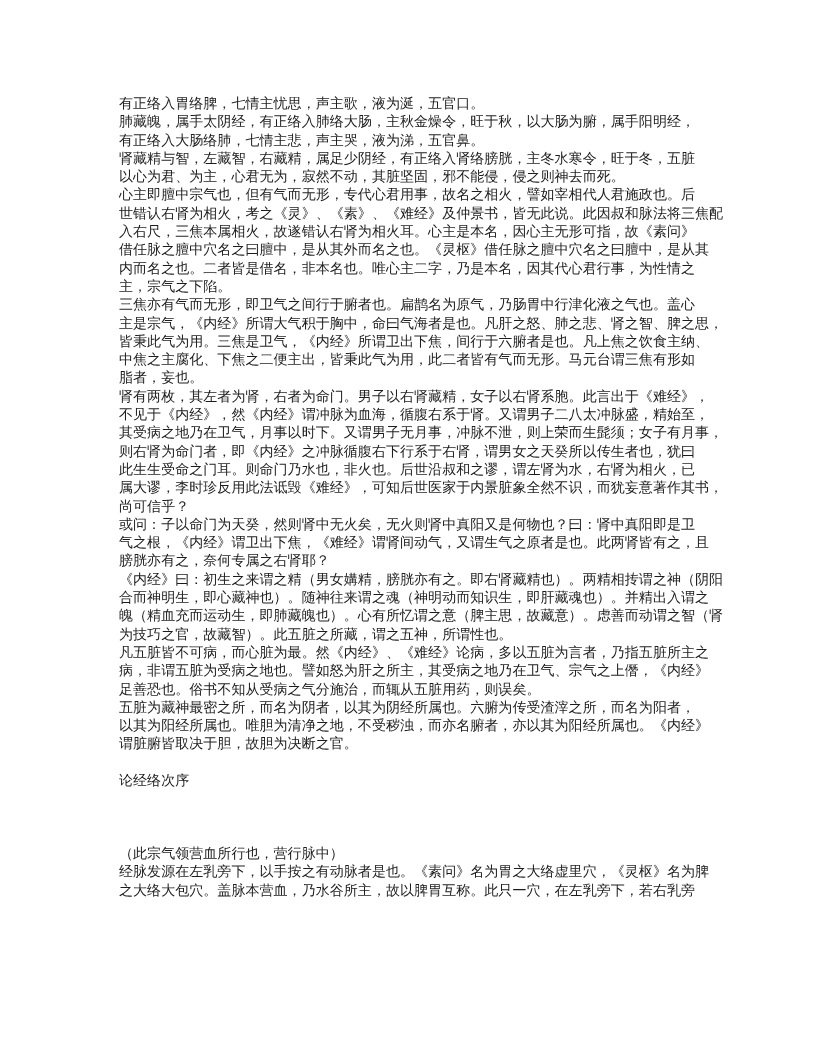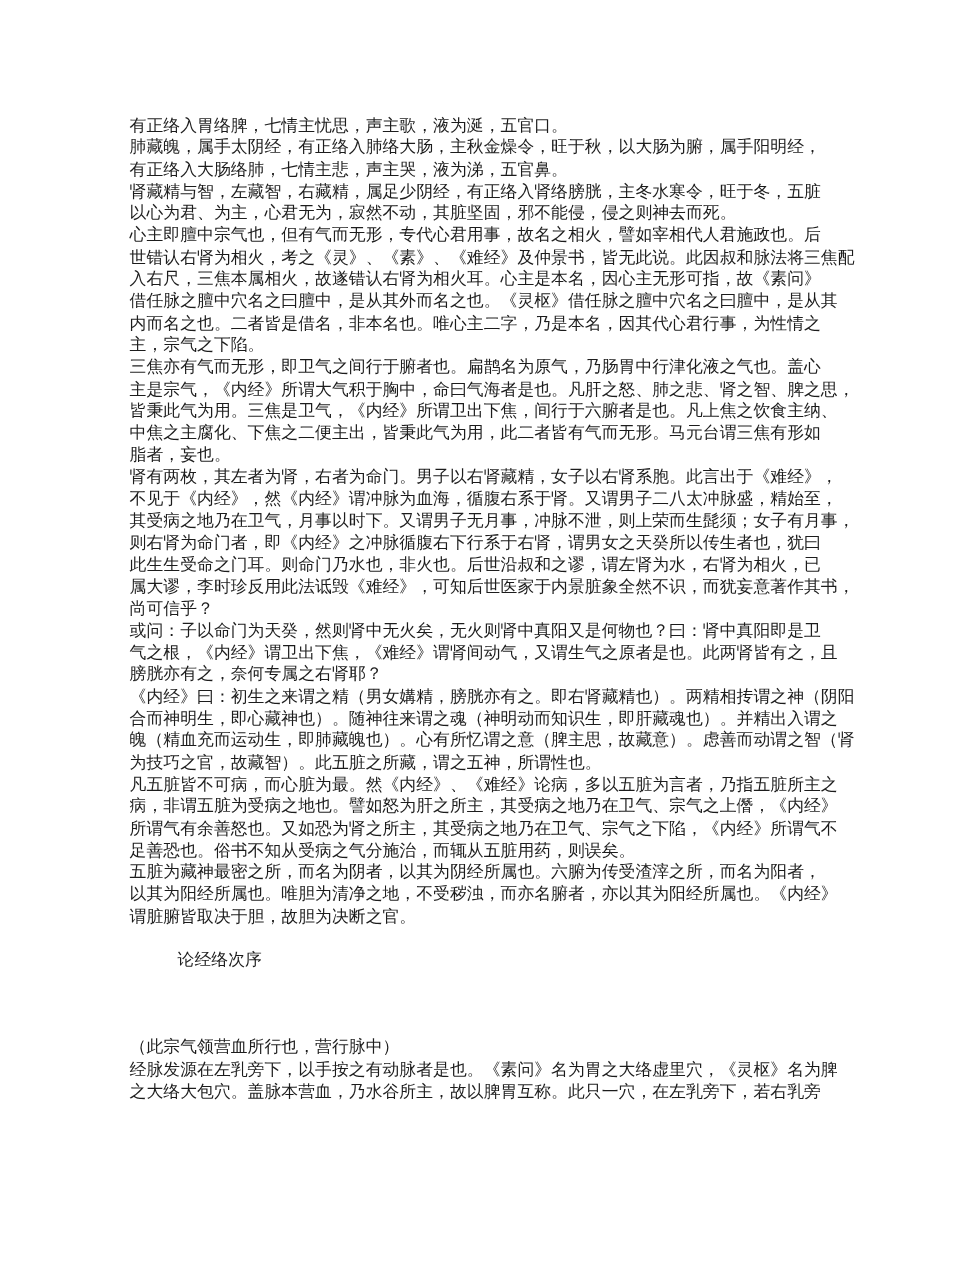--- a/index.html
+++ b/index.html
@@ -10,39 +10,38 @@
   .page {
     position: relative;
     width: 816px;
     height: 1056px;
     background: #ffffff;
     overflow: hidden;
     font-family: "Liberation Serif", "DejaVu Serif", serif;
   }
   .text-block {
     position: absolute;
-    left: 108px;
+    left: 119px;
     top: 95px;
     width: 580px;
     font-size: 14px;
     line-height: 18.3px;
     color: #1c1c1c;
-    font-family: Liberation Sans, sans-serif;
+    font-family: Liberation Serif, serif;
   }
   .line {
     height: 18.3px;
     white-space: pre;
     letter-spacing: 0.05px;
   }
   .line.blank {
     
   }
   .line.heading {
     font-weight: normal;
-    margin-left: 40px;
   }
 </style>
 </head>
 <body>
 
 <div class="page">
   <div class="text-block" id="text-block" style="color: rgb(28, 28, 28);">
       <div class="line end">有正络入胃络脾，七情主忧思，声主歌，液为涎，五官口。</div>
       <div class="line full">肺藏魄，属手太阴经，有正络入肺络大肠，主秋金燥令，旺于秋，以大肠为腑，属手阳明经，</div>
       <div class="line end">有正络入大肠络肺，七情主悲，声主哭，液为涕，五官鼻。</div>
@@ -68,21 +67,20 @@
       <div class="line end">尚可信乎？</div>
       <div class="line full">或问：子以命门为天癸，然则肾中无火矣，无火则肾中真阳又是何物也？曰：肾中真阳即是卫</div>
       <div class="line full">气之根，《内经》谓卫出下焦，《难经》谓肾间动气，又谓生气之原者是也。此两肾皆有之，且</div>
       <div class="line end">膀胱亦有之，奈何专属之右肾耶？</div>
       <div class="line full">《内经》曰：初生之来谓之精（男女媾精，膀胱亦有之。即右肾藏精也）。两精相抟谓之神（阴阳</div>
       <div class="line full">合而神明生，即心藏神也）。随神往来谓之魂（神明动而知识生，即肝藏魂也）。并精出入谓之</div>
       <div class="line full">魄（精血充而运动生，即肺藏魄也）。心有所忆谓之意（脾主思，故藏意）。虑善而动谓之智（肾</div>
       <div class="line end">为技巧之官，故藏智）。此五脏之所藏，谓之五神，所谓性也。</div>
       <div class="line full">凡五脏皆不可病，而心脏为最。然《内经》、《难经》论病，多以五脏为言者，乃指五脏所主之</div>
       <div class="line full">病，非谓五脏为受病之地也。譬如怒为肝之所主，其受病之地乃在卫气、宗气之上僭，《内经》</div>
-      <div class="line full">所谓气有余善怒也。又如恐为肾之所主，其受病之地乃在卫气、宗气之下陷，《内经》所谓气不</div>
       <div class="line end">足善恐也。俗书不知从受病之气分施治，而辄从五脏用药，则误矣。</div>
       <div class="line full">五脏为藏神最密之所，而名为阴者，以其为阴经所属也。六腑为传受渣滓之所，而名为阳者，</div>
       <div class="line full">以其为阳经所属也。唯胆为清净之地，不受秽浊，而亦名腑者，亦以其为阳经所属也。《内经》</div>
       <div class="line end">谓脏腑皆取决于胆，故胆为决断之官。</div>
       <div class="line blank"></div>
       <div class="line heading">论经络次序</div>
       <div class="line blank"></div>
       <div class="line blank"></div>
       <div class="line blank"></div>
       <div class="line end">（此宗气领营血所行也，营行脉中）</div>

